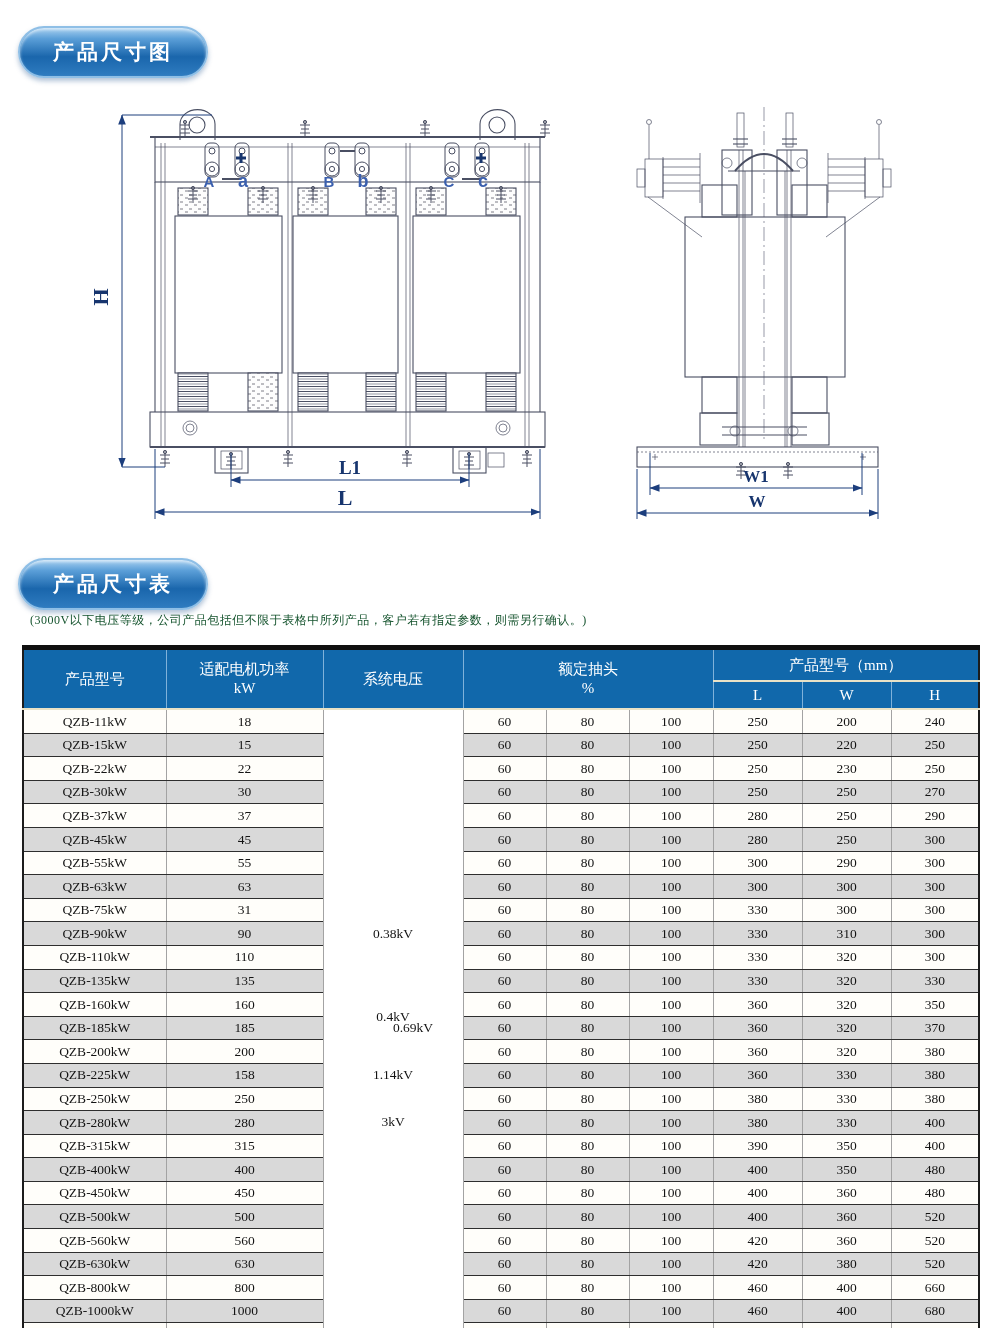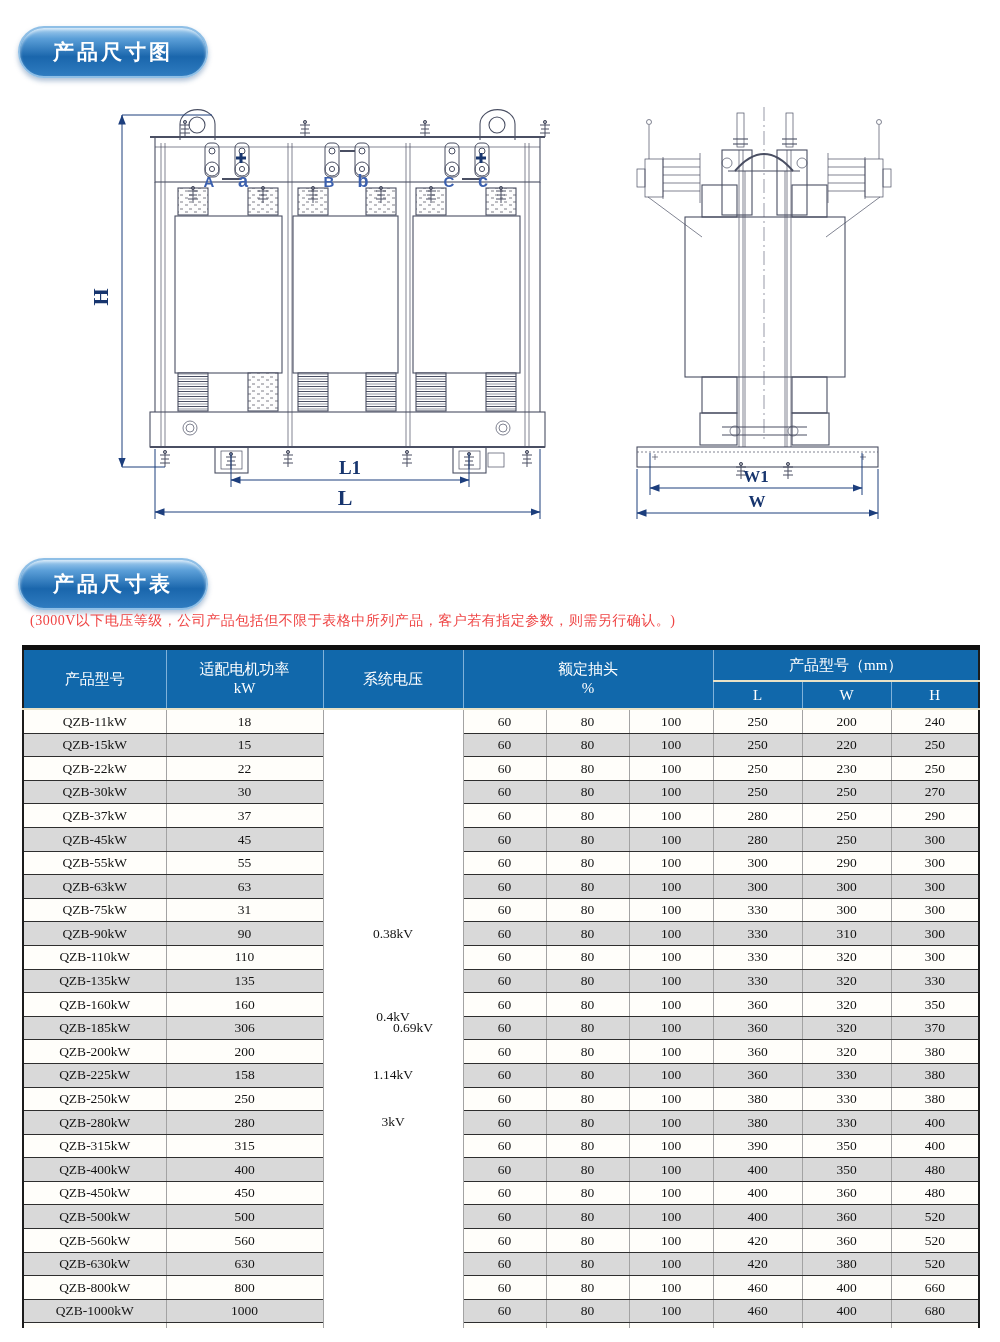--- a/index.html
+++ b/index.html
@@ -10,21 +10,21 @@
   .badge{position:absolute;left:18px;display:flex;align-items:center;justify-content:center;
          width:186px;height:48px;border-radius:26px;
          background:linear-gradient(180deg,#a8d0f0 0%,#5b9fd8 22%,#1a66ac 60%,#2f7cc0 100%);
          border:2px solid #8fbfe6;box-shadow:0 3px 5px rgba(30,80,140,.35), inset 0 2px 3px rgba(255,255,255,.55);
          color:#ffffff;font-size:21px;font-weight:bold;letter-spacing:3px;}
   #badge1{top:26px;}
   #badge2{top:558px;}
 
   
   .note{position:absolute;left:30px;top:612px;width:950px;
-        font-family:"Liberation Serif",serif;font-size:14px;color:#ef4444;letter-spacing:.5px;}
+        font-family:"Liberation Serif",serif;font-size:12px;color:#14532d;letter-spacing:.5px;}
 
   
   .diagram{position:absolute;left:0;top:95px;}
   .dwg{stroke:#4a4f63;fill:none;stroke-width:1.1;}
   .thin{stroke-width:.7;}
   .thick{stroke-width:2;}
   .dim{stroke:#1c3e7d;stroke-width:1;fill:none;}
   .dimtxt{fill:#17356e;font-family:"Liberation Serif",serif;font-weight:bold;stroke:none;}
   .term{fill:#3a5fae;font-family:"Liberation Sans",sans-serif;font-weight:bold;stroke:none;}
 
@@ -451,21 +451,21 @@
             <td>160</td>
             <td>60</td>
             <td>80</td>
             <td>100</td>
             <td>360</td>
             <td>320</td>
             <td>350</td>
           </tr>
           <tr>
             <td>QZB-185kW</td>
-            <td>306</td>
+            <td>185</td>
             <td>60</td>
             <td>80</td>
             <td>100</td>
             <td>360</td>
             <td>320</td>
             <td>370</td>
           </tr>
           <tr>
             <td>QZB-200kW</td>
             <td>200</td>

